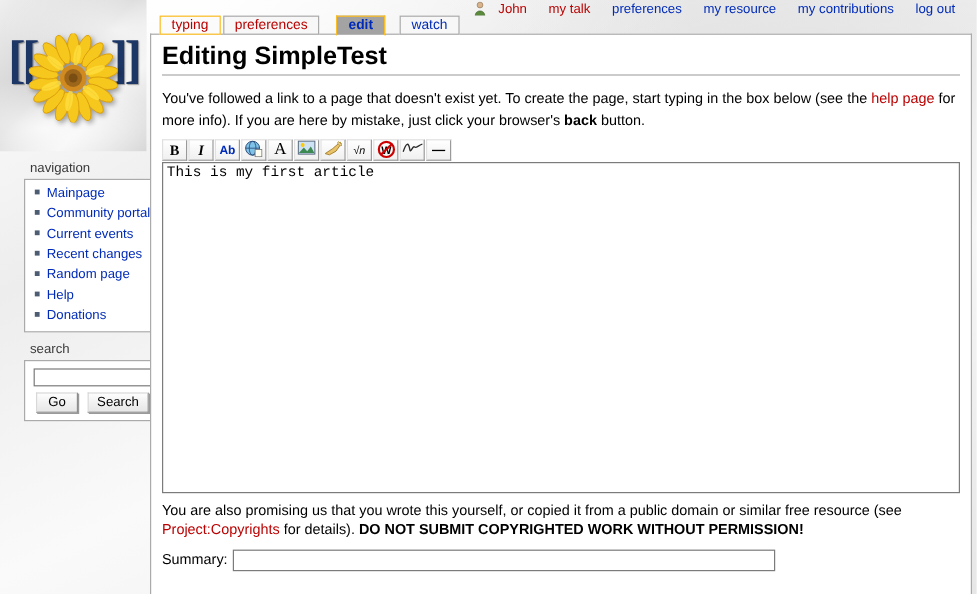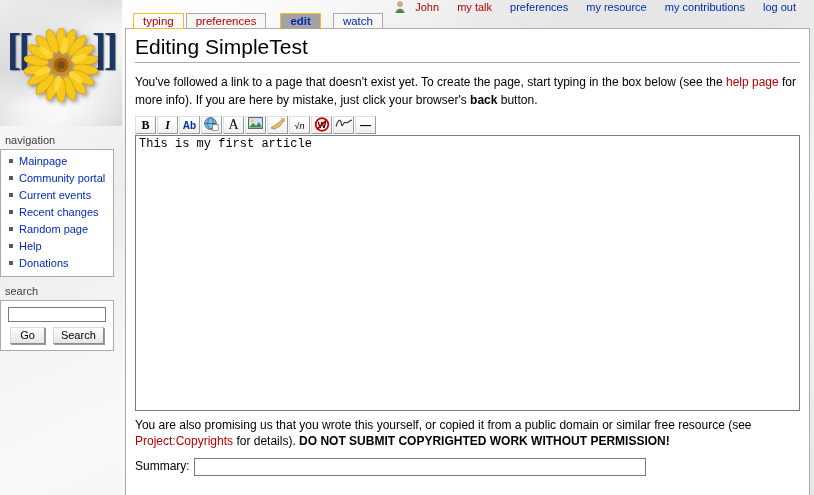--- a/index.html
+++ b/index.html
@@ -27,21 +27,21 @@
     background:
       radial-gradient(ellipse 140px 60px at 30% 85%, rgba(255,255,255,.8), rgba(255,255,255,0) 70%),
       radial-gradient(ellipse 160px 80px at 80% 20%, rgba(255,255,255,.7), rgba(255,255,255,0) 60%),
       linear-gradient(135deg,#efefef 0%, #cfcfcf 45%, #f2f2f2 70%, #d6d6d6 100%);
     cursor:pointer;
   }
   .logo-inner { position:absolute; left:0; top:24px; width:100%; text-align:center; white-space:nowrap; }
   .bracket { font-family:"Liberation Serif", serif; font-weight:bold; font-size:44px; color:#1c3666; vertical-align:14px; text-shadow:1px 1px 1px rgba(0,0,0,.35); letter-spacing:-3px; }
   .sunflower { vertical-align:-24px; margin:0 -6px; filter:drop-shadow(2px 2px 2px rgba(0,0,0,.35)); }
 
-  .portlet { margin:8px 0 0 0; width:114px; font-size:11px; }
+  .portlet { margin:8px 0 0 20px; width:114px; font-size:11px; }
   .portlet-title { color:#3a3a3a; font-size:11px; margin:0 0 3px 5px; }
   .pbody { border:1px solid #aaaaaa; background:#ffffff; padding:3px 0 4px; }
   .pbody ul { margin:0; padding:0; list-style:none; }
   .pbody li { padding:2px 2px 2px 8px; line-height:13px; cursor:pointer; }
   .sq-bullet { display:inline-block; width:4px; height:4px; background:#4c5d73; margin-right:6px; vertical-align:2px; }
   .pbody li a { color:#002bb8; text-decoration:none; }
 
   .search-body { text-align:center; padding:6px 0 6px; }
   .search-input { width:98px; height:15px; border:1px solid #7b7b7b; font-size:11px; padding:0 2px; }
   .search-buttons { margin-top:5px; white-space:nowrap; }
@@ -65,21 +65,21 @@
     background:#f7f7f7; border:1px solid #aaaaaa; cursor:pointer;
     text-decoration:none; position:relative;
   }
   .tab-new      { border-color:#fabd23; background:#fbfbfb; color:#ba0000; margin-right:2px; }
   .tab-talk     { color:#ba0000; margin-right:14px; }
   .tab-selected { border-color:#fabd23; border-bottom:1px solid #ffffff; background:#a3a3a3;
                   color:#002bb8; font-weight:bold; margin-right:12px; z-index:2; height:17px; }
   .tab-watch    { color:#002bb8; }
 
   .page-title {
-    font-size:21px; font-weight:400; color:#000; margin:6px 0 0;
+    font-size:21px; font-weight:700; color:#000; margin:6px 0 0;
     padding-bottom:3px; border-bottom:1px solid #aaaaaa; font-family:"Liberation Sans",sans-serif;
   }
   .intro { font-size:12px; line-height:18px; margin:10px 0 7px; color:#000; }
   .red-link { color:#ba0000; text-decoration:none; cursor:pointer; }
 
   .toolbar { height:19px; margin-bottom:0; }
   .tb-btn {
     display:inline-block; width:21px; height:18px; margin-right:1px; padding:0;
     background:linear-gradient(#ffffff,#f0f0f0); border:1px solid #9a9a9a;
     border-top-color:#e0e0e0; border-left-color:#e0e0e0;

